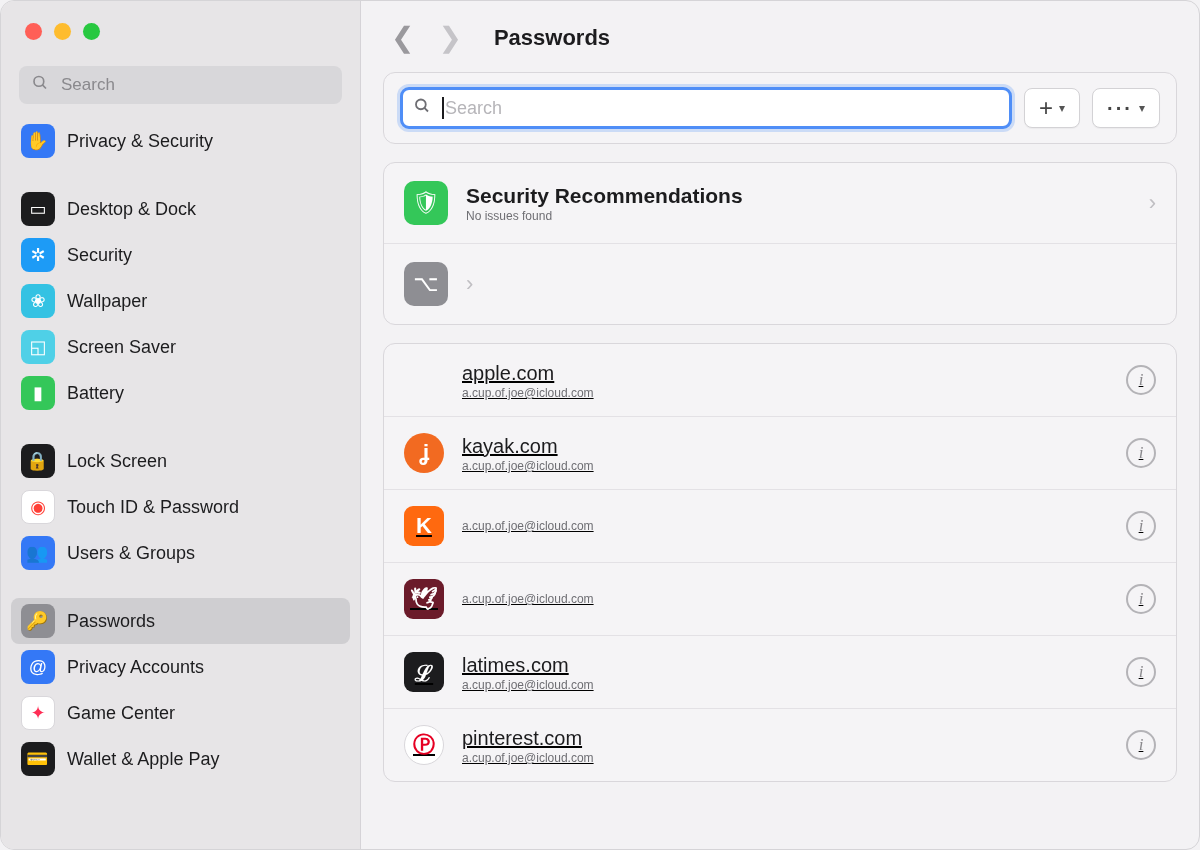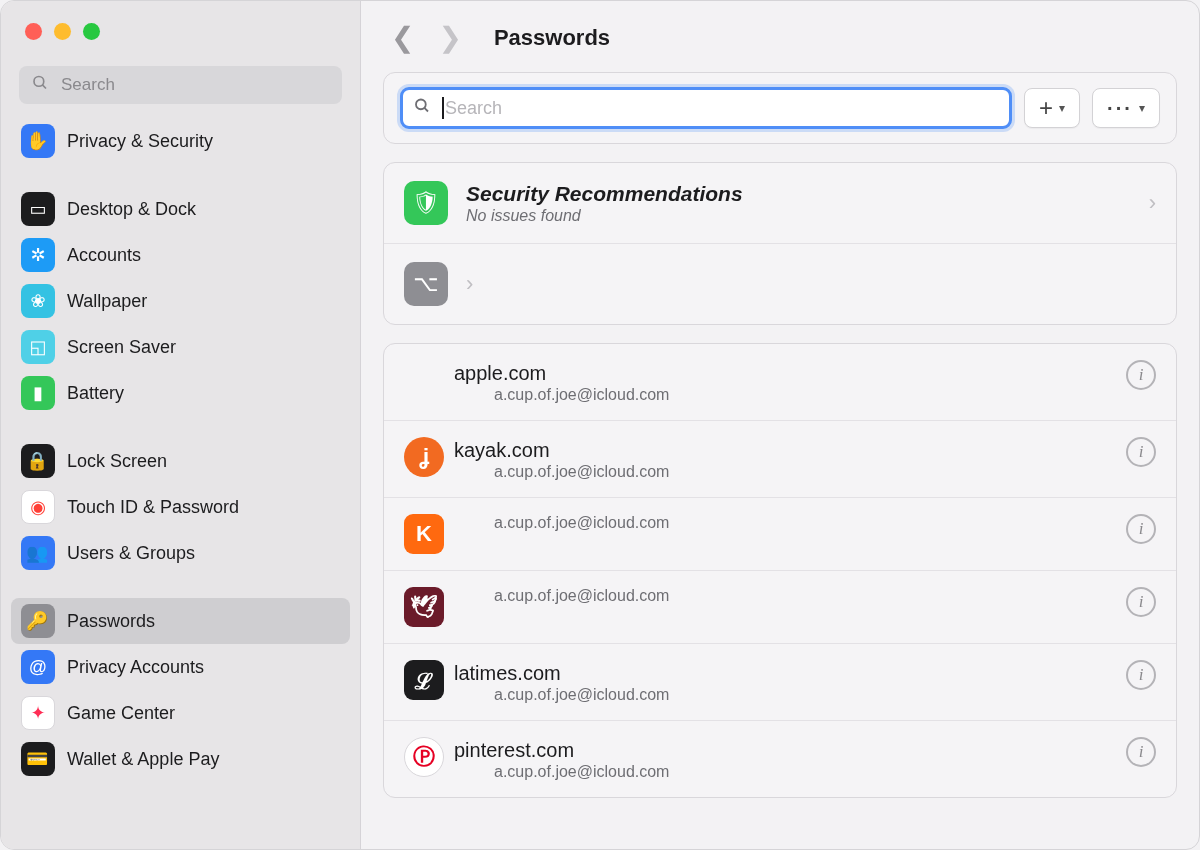--- a/index.html
+++ b/index.html
@@ -46,31 +46,31 @@
   .main-search{flex:1;position:relative;}
   .main-search input{width:100%;height:42px;border-radius:9px;border:3px solid var(--focus-blue);background:#fff;padding:0 14px 0 42px;font-size:18px;color:var(--text-dark);outline:none;box-shadow:0 0 0 3px rgba(79,142,247,.25);}
   .main-search input::placeholder{color:#b6b5b9;}
   .main-search .mag{position:absolute;left:13px;top:50%;transform:translateY(-50%);font-size:18px;color:#6e6e73;}
   .pill-btn{height:40px;padding:0 14px;border-radius:8px;border:1px solid #d3d2d5;background:#fff;display:flex;align-items:center;gap:6px;font-size:20px;color:#444;cursor:pointer;box-shadow:0 1px 1px rgba(0,0,0,.04);}
   .pill-btn .chev{font-size:12px;color:#555;}
   
   .settings-row{display:flex;align-items:center;gap:18px;padding:18px 20px;cursor:pointer;}
   .settings-row + .settings-row{border-top:1px solid var(--divider);}
   .settings-icon{width:44px;height:44px;border-radius:10px;display:flex;align-items:center;justify-content:center;color:#fff;font-size:22px;flex-shrink:0;}
-  .settings-text{flex:1;font-style:italic;}
+  .settings-text{flex:1;}
   .s-title{font-size:21px;font-weight:600;color:var(--text-dark);line-height:1.25;}
-  .s-sub{font-size:16px;color:var(--text-gray);}
+  .s-sub{font-size:12px;color:var(--text-gray);}
   .disclosure{font-size:22px;color:#c0bfc3;font-weight:300;}
   
-  .entry{display:flex;gap:10px;padding:16px 20px;cursor:pointer;}
+  .entry{display:flex;align-items:center;gap:18px;padding:16px 20px;cursor:pointer;text-decoration:underline;}
   .entry + .entry{border-top:1px solid var(--divider);}
   .entry-icon{width:40px;height:40px;border-radius:9px;display:flex;align-items:center;justify-content:center;font-size:22px;font-weight:600;color:#fff;flex-shrink:0;}
   .entry-text{flex:1;}
   .e-title{font-size:20px;font-weight:500;color:var(--text-dark);line-height:1.3;}
-  .e-sub{font-size:16px;color:var(--text-gray);margin-left:40px;}
+  .e-sub{font-size:12px;color:var(--text-gray);}
   .info-btn{width:30px;height:30px;border-radius:50%;border:2px solid #b4b3b7;display:flex;align-items:center;justify-content:center;font-size:17px;font-family:Georgia,serif;font-style:italic;color:#8a898d;cursor:pointer;flex-shrink:0;}
   
   .caret{position:absolute;left:42px;top:50%;transform:translateY(-50%);width:1.5px;height:22px;background:#1c1c1e;animation:blink 1s steps(1) infinite;}
   @keyframes blink{50%{opacity:0;}}
 </style>
 </head>
 <body>
 
 <aside class="sidebar">
   <div class="traffic">
@@ -94,21 +94,21 @@
           <span>Privacy &amp; Security</span>
         </div>
       </div>
       <div class="nav-group">
         <div class="nav-item">
           <div class="nav-icon" style="background: rgb(28, 28, 30); color: rgb(255, 255, 255);">▭</div>
           <span>Desktop &amp; Dock</span>
         </div>
         <div class="nav-item">
           <div class="nav-icon" style="background: rgb(29, 155, 246); color: rgb(255, 255, 255);">✲</div>
-          <span>Accounts</span>
+          <span>Security</span>
         </div>
         <div class="nav-item">
           <div class="nav-icon" style="background: rgb(52, 194, 227); color: rgb(255, 255, 255);">❀</div>
           <span>Wallpaper</span>
         </div>
         <div class="nav-item">
           <div class="nav-icon" style="background: rgb(79, 208, 231); color: rgb(255, 255, 255);">◱</div>
           <span>Screen Saver</span>
         </div>
         <div class="nav-item">

